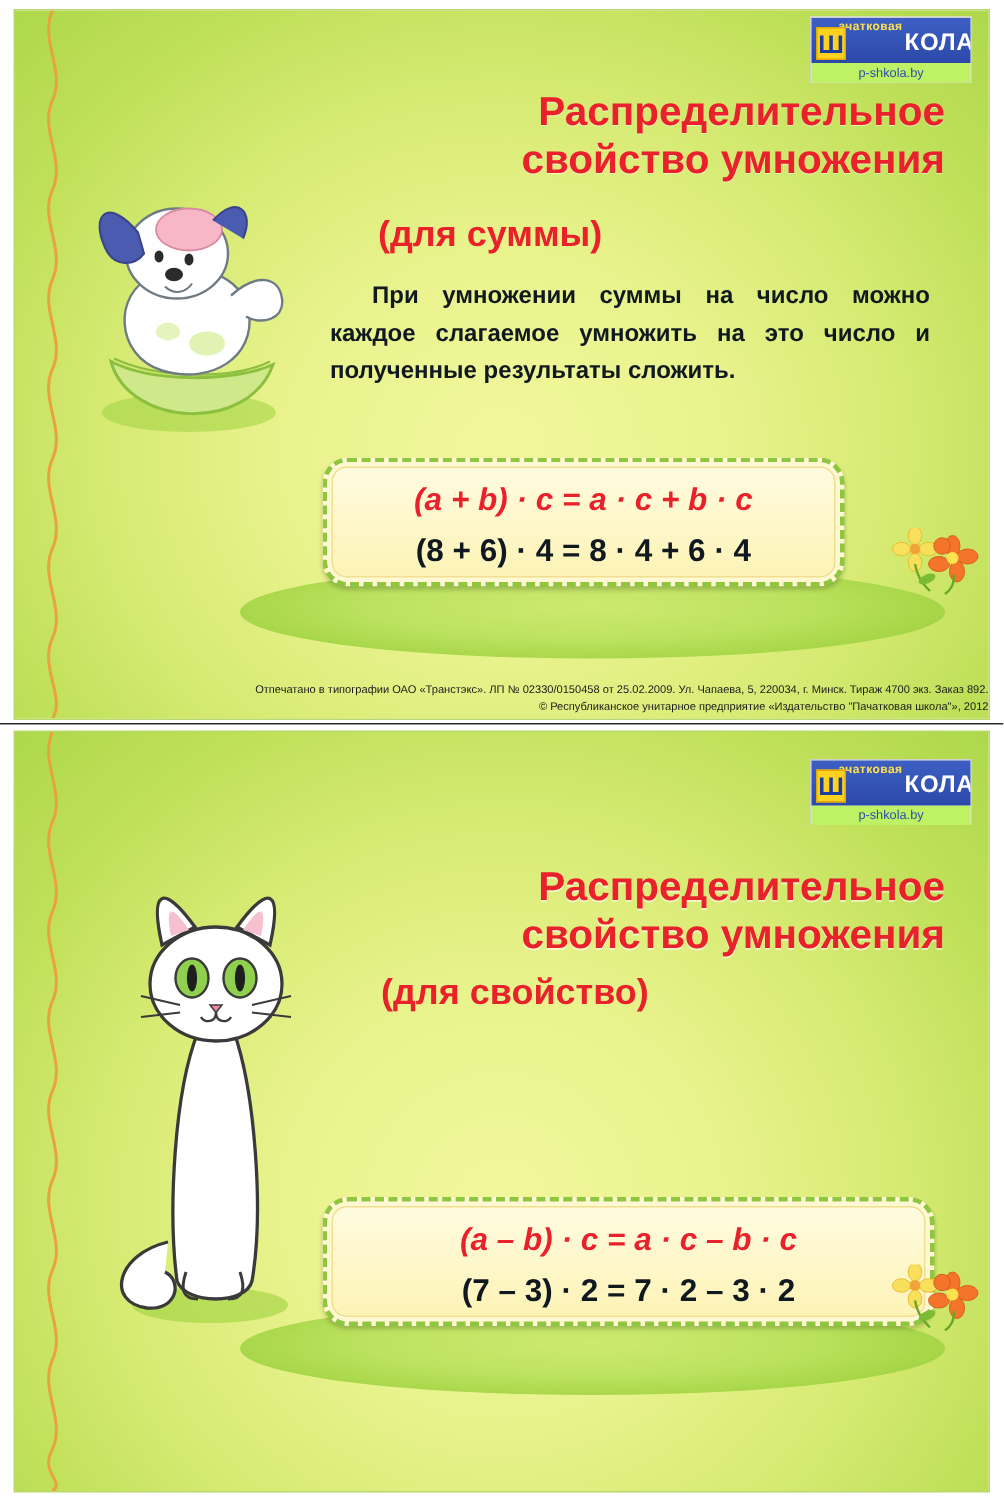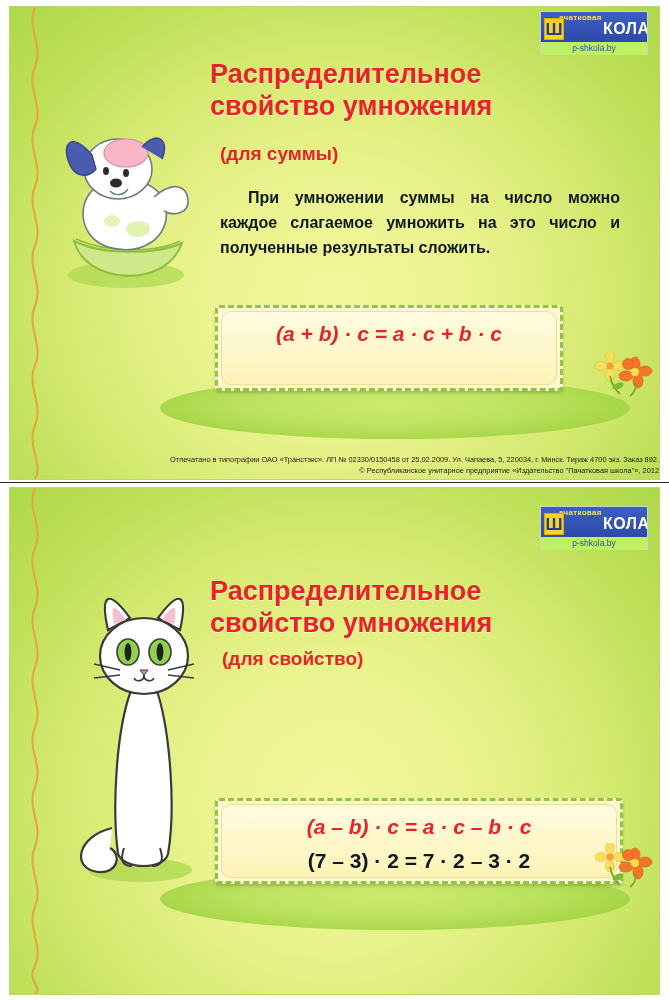--- a/index.html
+++ b/index.html
@@ -109,48 +109,49 @@
     background: #bef264;
   }
 
   
   .title {
     position: absolute;
     color: #e8212a;
     font-weight: bold;
     font-size: 27px;
     line-height: 31px;
-    text-align: left;
+    text-align: right;
     text-shadow: 0 1px 0 rgba(255,255,255,.55);
   }
   .subtitle {
     position: absolute;
     color: #e8212a;
     font-weight: bold;
-    font-size: 19px;
+    font-size: 24px;
+    margin-left: 32px;
   }
 
   
   .bodytext {
     position: absolute;
     color: #101820;
     font-weight: bold;
     font-size: 16px;
     line-height: 25px;
     text-align: justify;
     text-align-last: left;
   }
   .bodytext .indent { display: inline-block; width: 28px; }
 
   
   .formula-box {
     position: absolute;
     background: #fff8d2;
     border: 3px dashed #8ec63f;
-    border-radius: 4px;
+    border-radius: 17px;
     box-sizing: border-box;
     box-shadow: 0 2px 3px rgba(0,0,0,.18);
   }
   .formula-box .inner {
     position: absolute;
     inset: 3px;
     border-radius: 10px;
     background: linear-gradient(#fffbe0, #fdf3b6);
     border: 1px solid #efdf8f;
   }
@@ -245,20 +246,21 @@
       <path d="M64 66 C 70 72, 78 70, 82 64" fill="none" stroke="#6f7b84" stroke-width="1.4"></path>
     </svg>
 
     <div class="bodytext" style="left:210px; top:178px; width:400px;">
       <span class="indent"></span><span>При умножении суммы на число можно каждое слагаемое умножить на это число и полученные результаты сложить.</span>
     </div>
 
     <div class="formula-box" style="left:205px; top:298px; width:348px; height:86px;">
       <div class="inner"></div>
       <div class="formula1" style="top:14px;">(a + b) · c = a · c + b · c</div>
+      <div class="formula2" style="top:48px;">(8 + 6) · 4 = 8 · 4 + 6 · 4</div>
     </div>
 
     <svg class="flowers" style="left:580px; top:345px;" viewBox="0 0 70 46">
       <g>
         <circle cx="20" cy="14" r="4" fill="#f6c23a"></circle>
         <g fill="#f9e05c" stroke="#e8b92a" stroke-width=".6">
           <ellipse cx="20" cy="5" rx="4.5" ry="6"></ellipse>
             <ellipse cx="29" cy="14" rx="6" ry="4.5"></ellipse>
           <ellipse cx="20" cy="23" rx="4.5" ry="6"></ellipse>
             <ellipse cx="11" cy="14" rx="6" ry="4.5"></ellipse>

